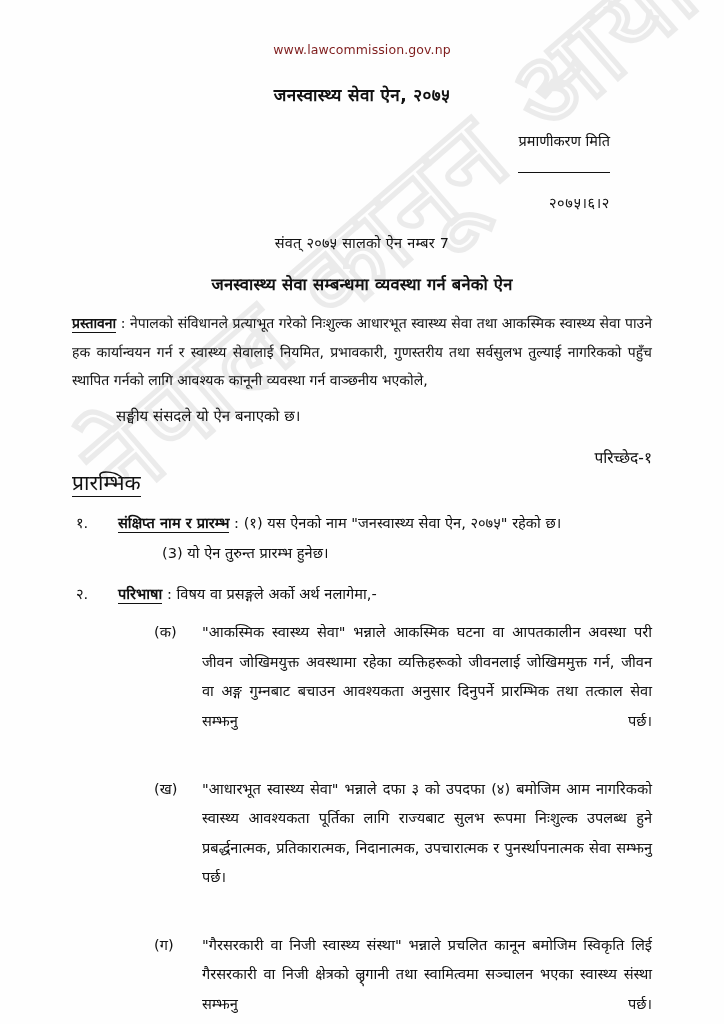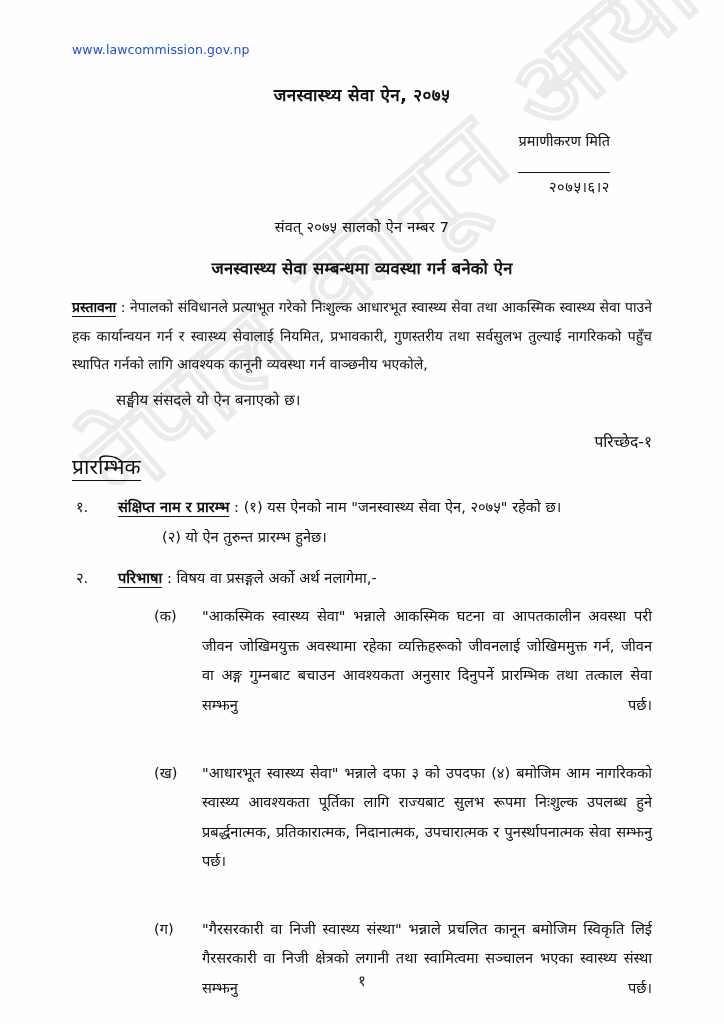--- a/index.html
+++ b/index.html
@@ -55,24 +55,24 @@
   .content {
     position: relative;
     z-index: 2;
     padding: 0 72px;
     box-sizing: border-box;
     height: 100%;
   }
 
   
   .site-url {
-    text-align: left;
+    text-align: center;
     font-family: "DejaVu Sans", sans-serif;
     font-size: 12.5px;
-    color: #1d4ed8;
+    color: #7f1d1d;
     padding-top: 42px;
     letter-spacing: 0.1px;
   }
 
   
   .doc-title {
     text-align: center;
     font-size: 17px;
     font-weight: 700;
     margin-top: 26px;
@@ -88,21 +88,21 @@
   }
   .cert-label {
     display: inline-block;
     font-size: 14.5px;
     font-weight: 400;
     border-bottom: 1.3px solid #111;
     padding-bottom: 18px;
   }
   .cert-date {
     font-size: 14.5px;
-    margin-top: 3px;
+    margin-top: 19px;
     letter-spacing: 0.6px;
   }
 
   
   .act-number {
     text-align: center;
     font-size: 14.5px;
     margin-top: 16px;
     letter-spacing: 0.2px;
   }
@@ -247,21 +247,21 @@
     </div>
     <div class="preamble-closing">सङ्घीय संसदले यो ऐन बनाएको छ।</div>
 
     <div class="chapter-heading">परिच्छेद-१</div>
     <div class="chapter-subheading"><span>प्रारम्भिक</span></div>
 
     <div class="section">
       <div class="section-number">१.</div>
       <div class="section-body">
         <span class="section-title">संक्षिप्त नाम र प्रारम्भ</span><span> : </span><span>(१) यस ऐनको नाम "जनस्वास्थ्य सेवा ऐन, २०७५" रहेको छ।</span>
-        <div class="section-sub">(२) यो ऐन तुरुन्त प्रारम्भ हुनेछ।</div>
+        <div class="section-sub">(3) यो ऐन तुरुन्त प्रारम्भ हुनेछ।</div>
       </div>
     </div>
 
     <div class="section">
       <div class="section-number">२.</div>
       <div class="section-body">
         <span class="section-title">परिभाषा</span><span> : </span><span>विषय वा प्रसङ्गले अर्को अर्थ नलागेमा,-</span>
       </div>
     </div>
 

